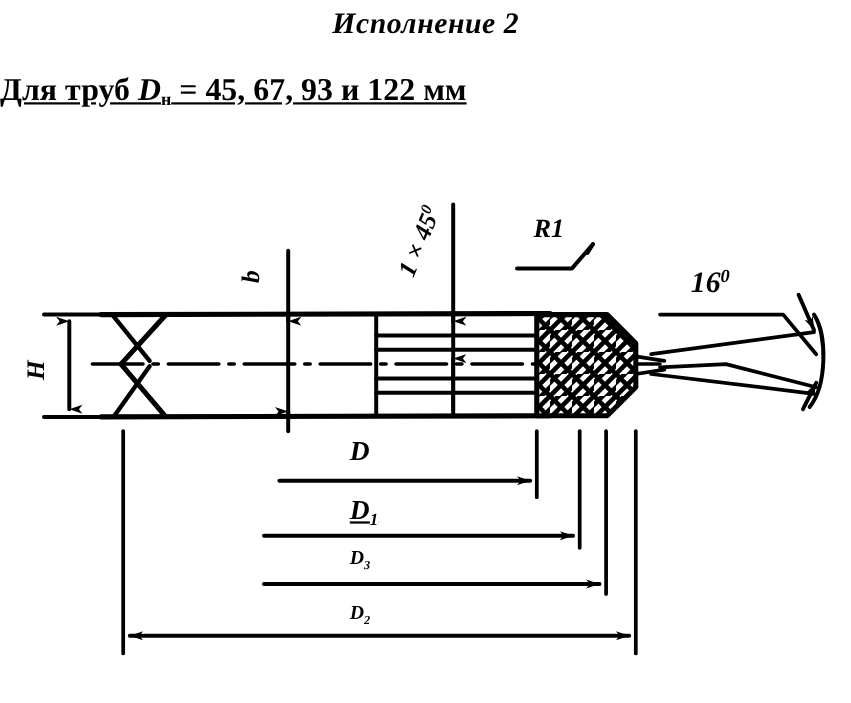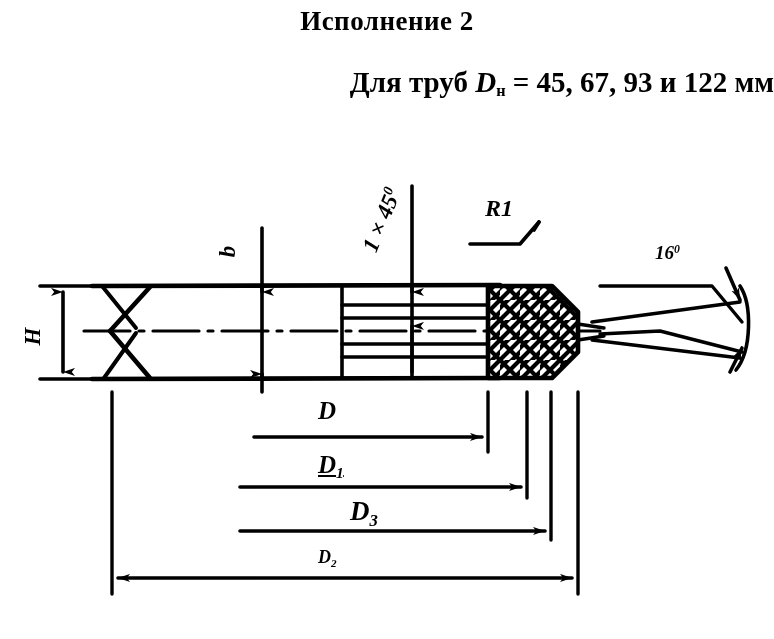--- a/index.html
+++ b/index.html
@@ -26,34 +26,36 @@
     background: #ffffff;
   }
 
   
   .heading-title {
     position: absolute;
     left: 0;
     top: 6px;
     width: 774px;
     text-align: center;
+    font-style: italic;
     font-weight: 700;
     font-size: 27px;
     letter-spacing: 0.5px;
     white-space: nowrap;
   }
   .heading-sub {
     position: absolute;
     left: 0;
     top: 66px;
     width: 774px;
-    text-align: right;
+    text-align: left;
     font-weight: 700;
     font-size: 29px;
     white-space: nowrap;
+    text-decoration: underline;
   }
   .heading-sub .var {
     font-style: italic;
     font-weight: 700;
   }
   .heading-sub .sub {
     font-size: 0.56em;
     vertical-align: -0.25em;
     font-style: normal;
     font-weight: 700;
@@ -86,25 +88,25 @@
   }
   .lbl .deg {
     font-size: 0.62em;
     vertical-align: 0.55em;
   }
 
   #lbl-H   { left: 24px;  top: 325px; font-size: 23px; transform: rotate(-90deg); transform-origin: 50% 50%; }
   #lbl-b   { left: 222px; top: 240px; font-size: 23px; transform: rotate(-90deg); transform-origin: 50% 50%; }
   #lbl-chamfer { left: 348px; top: 208px; font-size: 23px; transform: rotate(-68deg); transform-origin: 50% 50%; }
   #lbl-R1  { left: 485px; top: 196px; font-size: 24px; }
-  #lbl-16  { left: 628px; top: 243px; font-size: 19px; margin-left: 27px; }
+  #lbl-16  { left: 628px; top: 243px; font-size: 27px; }
 
   #lbl-D   { left: 318px; top: 398px; font-size: 25px; }
   #lbl-D1  { left: 318px; top: 452px; font-size: 25px; text-decoration: underline; }
-  #lbl-D3  { left: 318px; top: 498px; font-size: 27px; margin-left: 32px; }
+  #lbl-D3  { left: 318px; top: 498px; font-size: 18px; }
   #lbl-D2  { left: 318px; top: 548px; font-size: 18px; }
 </style>
 </head>
 <body>
 
 <div id="page">
 
   <div class="heading-title">Исполнение 2</div>
 
   <div class="heading-sub">

